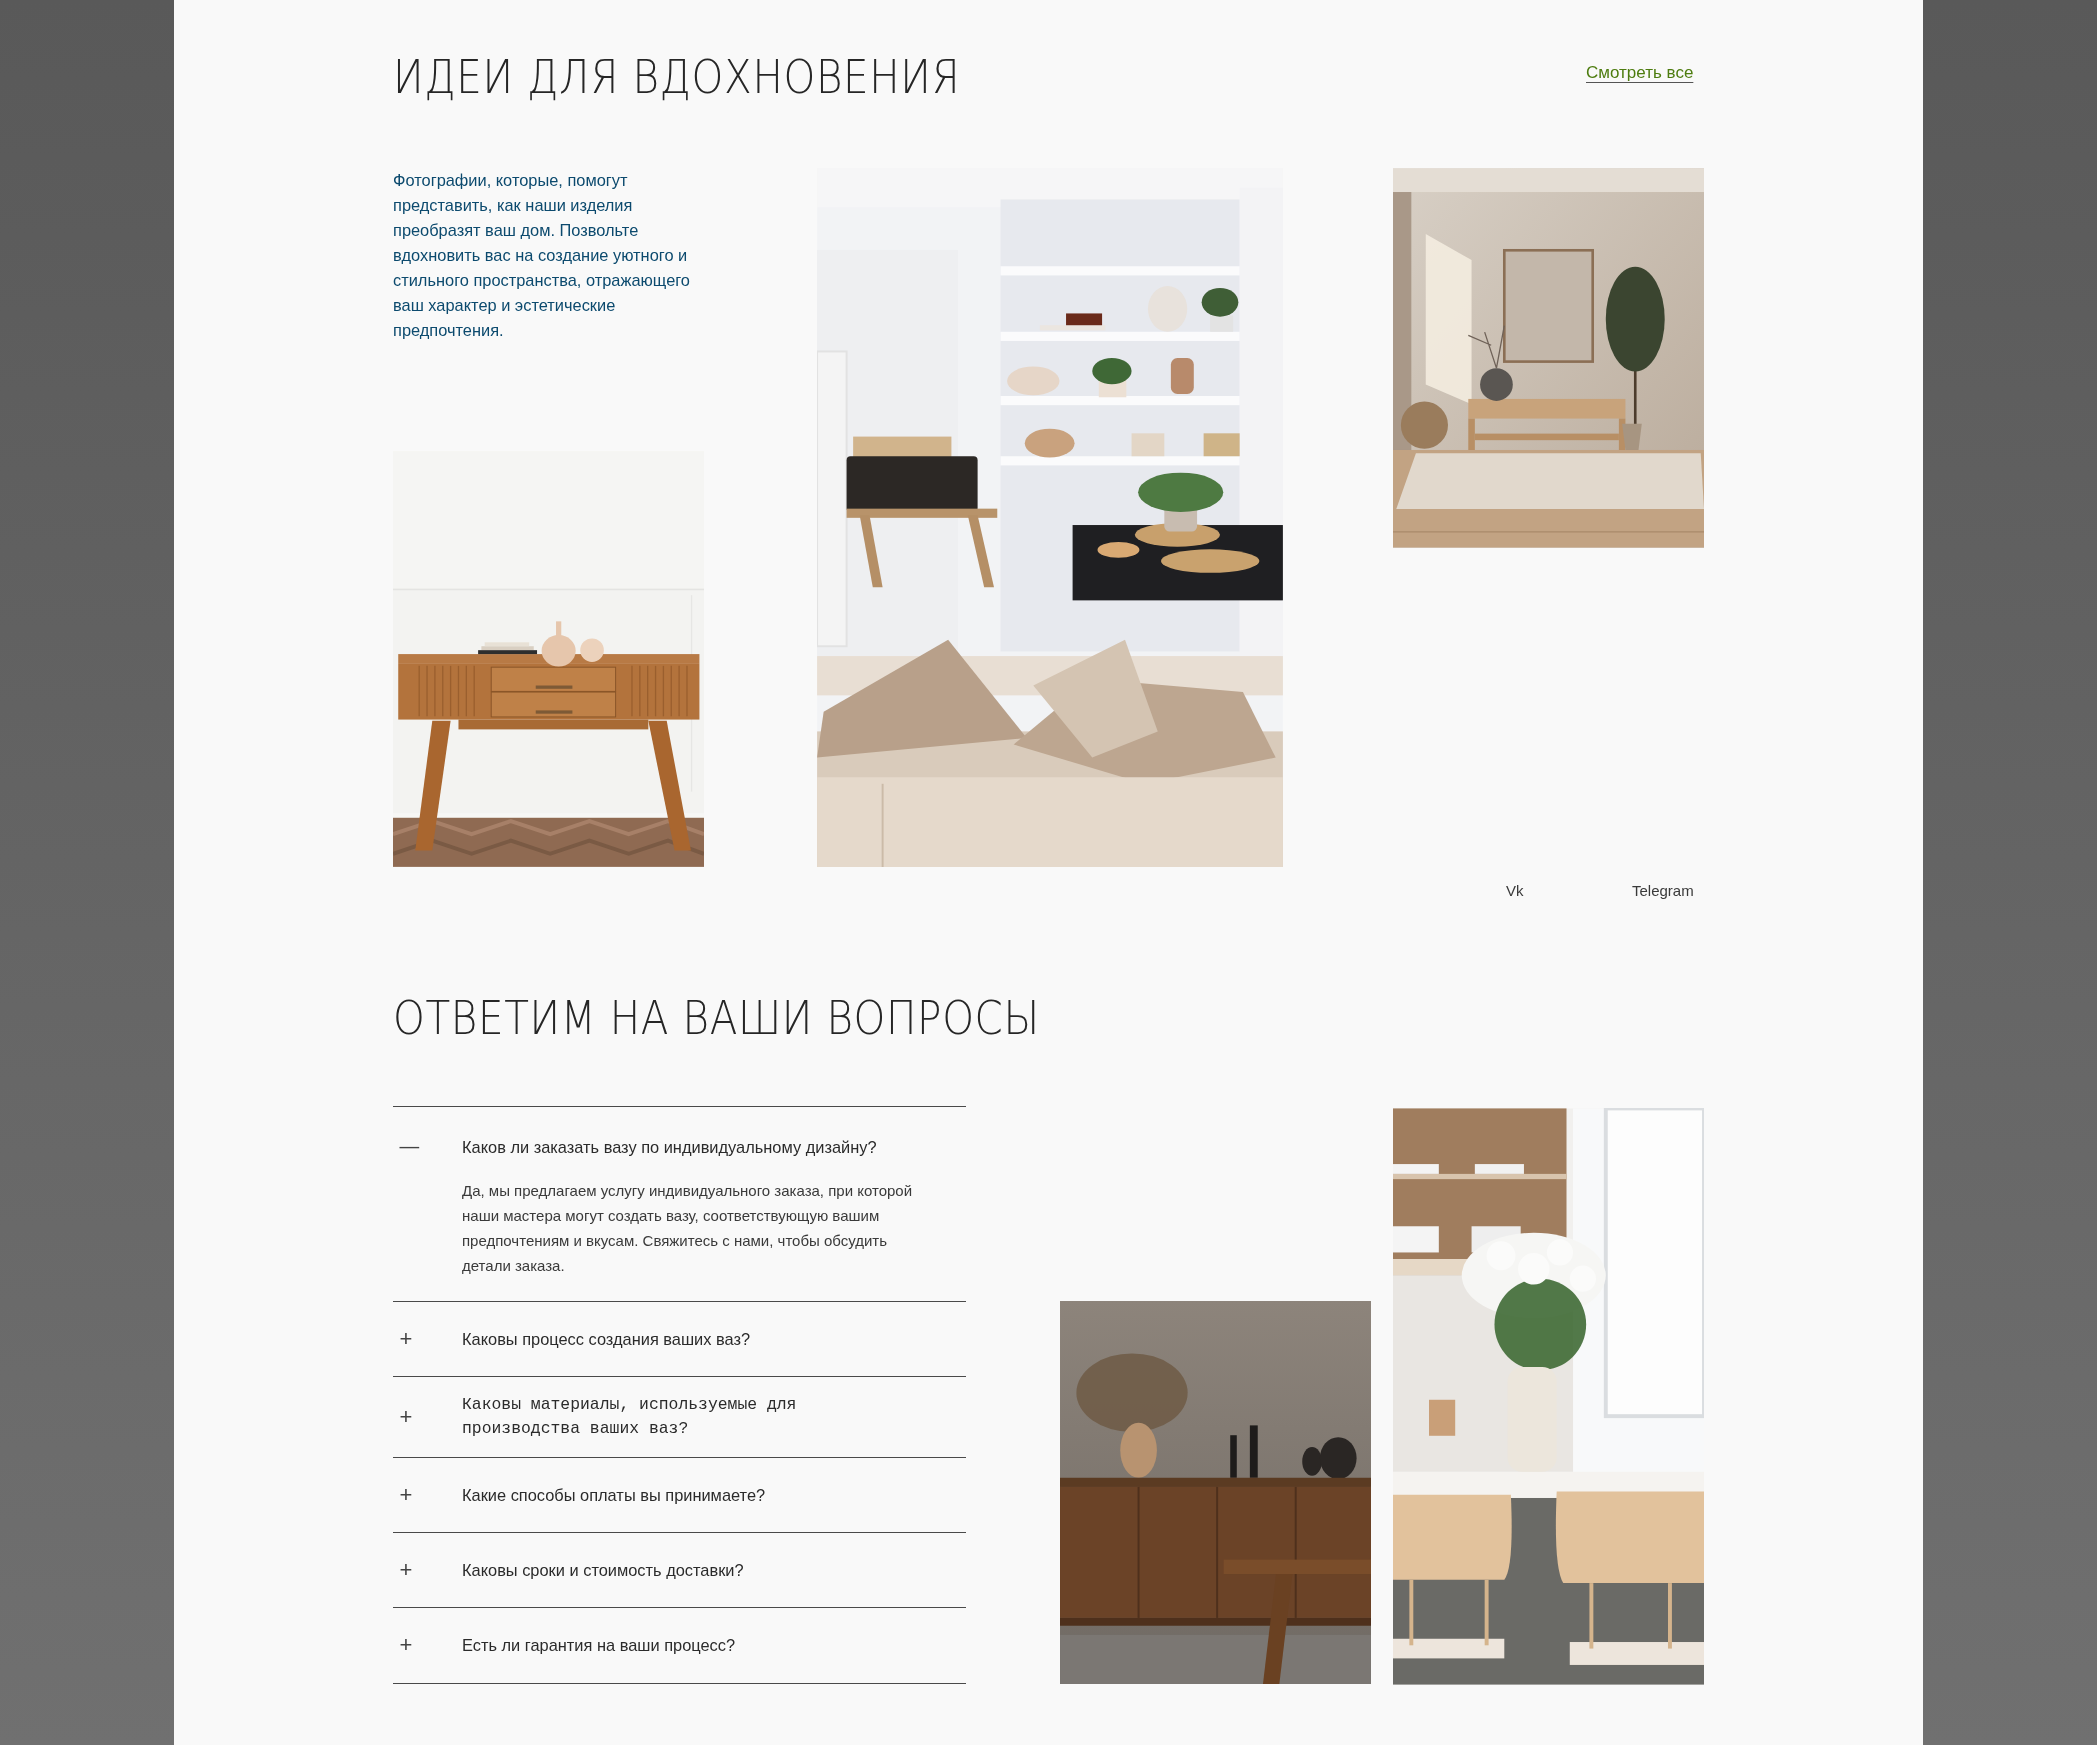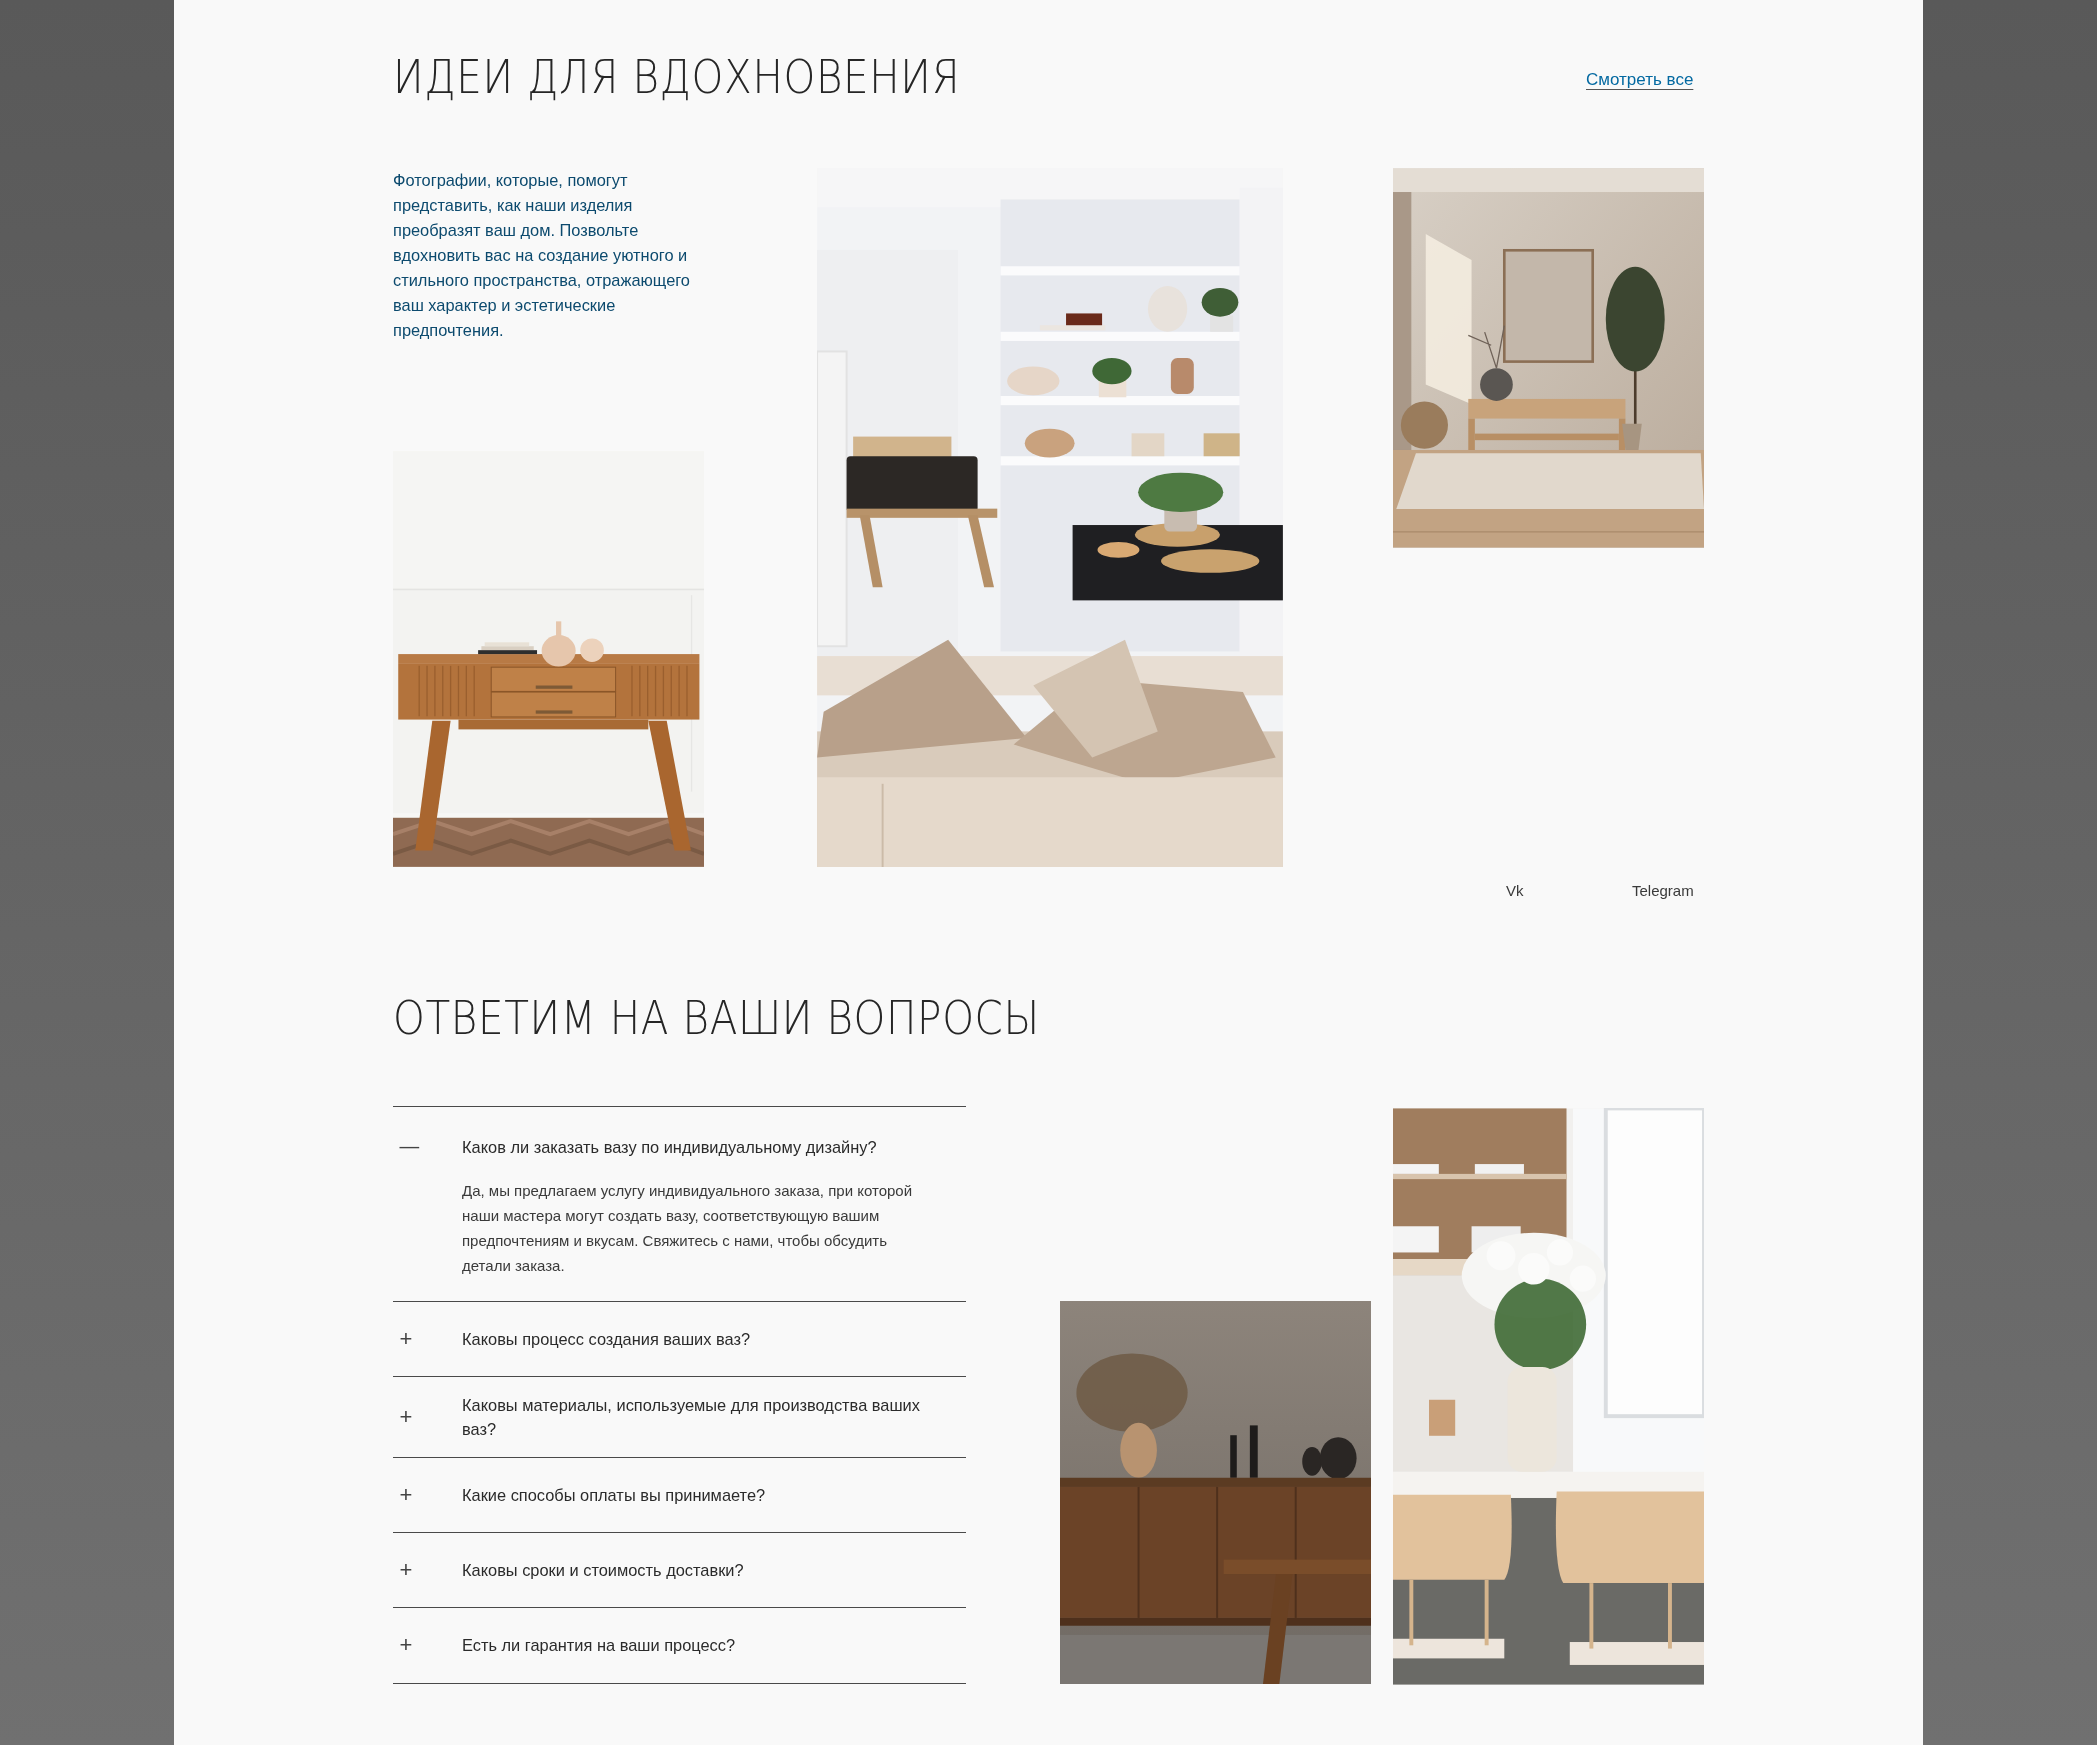--- a/index.html
+++ b/index.html
@@ -20,21 +20,21 @@
     font-weight: 300;
     font-size: 46px;
     letter-spacing: 0.7px;
     color: #262626;
     white-space: nowrap;
     transform: scaleX(0.88);
     transform-origin: left top;
     line-height: 1;
   }
   .see-all {
-    left: 1586px; top: 70px; font-size: 17px; color: #0369a1;
+    left: 1586px; top: 63px; font-size: 17px; color: #4d7c0f;
     text-decoration: underline; text-underline-offset: 3.9px; text-decoration-thickness: 1.3px;
     text-decoration-color: #555;
     cursor: pointer; white-space: nowrap;
   }
   .intro {
     left: 393px; top: 168px; width: 321px;
     font-size: 16.4px; line-height: 25px; color: #0c4a6e;
   }
   .img { position: absolute; overflow: hidden; }
   .social { font-size: 15px; color: #3a3a3a; top: 851px; cursor: pointer; margin-top: 31px; }
@@ -214,21 +214,21 @@
   <div class="faq-item" style="height:75px;">
     <div class="faq-head" style="height:73px;">
       <span class="faq-icon">+</span>
       <span class="faq-q">Каковы процесс создания ваших ваз?</span>
     </div>
   </div>
 
   <div class="faq-item" style="height:81px;">
     <div class="faq-head" style="height:79px;">
       <span class="faq-icon">+</span>
-      <span class="faq-q" style="width:459px;">Каковы материалы, используемые для производства ваших ваз?</span>
+      <span class="faq-q" style="width:459px;font-family:Liberation Mono, monospace;">Каковы материалы, используемые для производства ваших ваз?</span>
     </div>
   </div>
 
   <div class="faq-item" style="height:75px;">
     <div class="faq-head" style="height:73px;">
       <span class="faq-icon">+</span>
       <span class="faq-q">Какие способы оплаты вы принимаете?</span>
     </div>
   </div>
 

